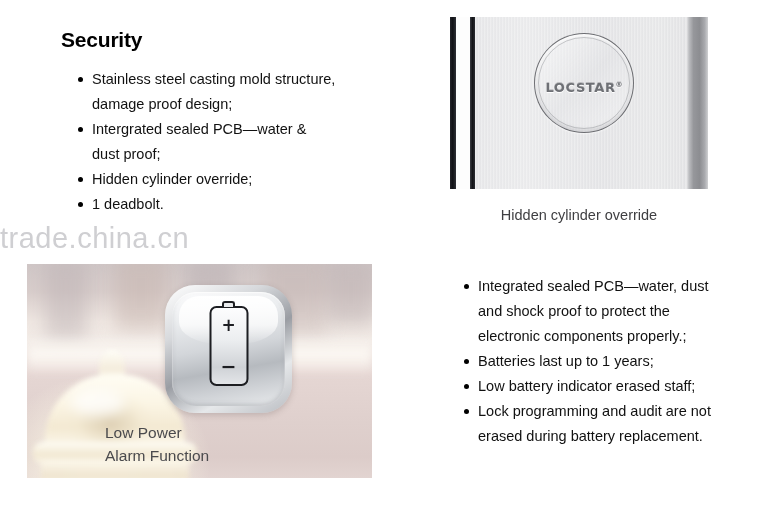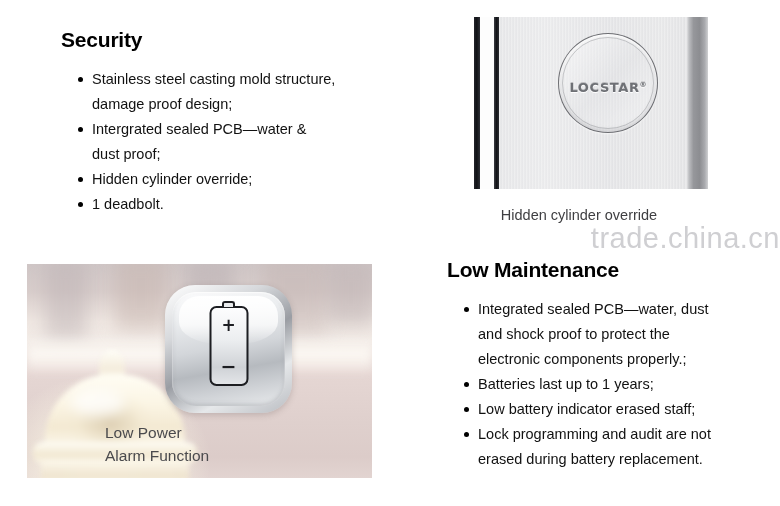--- a/index.html
+++ b/index.html
@@ -64,42 +64,41 @@
   #security-block { left: 61px; top: 28px; width: 340px; }
   
   #maintenance-block { left: 447px; top: 258px; width: 320px; }
 
   
   #watermark {
     position: absolute;
     left: 0;
     top: 222px;
     width: 780px;
-    text-align: right;
+    text-align: left;
     font-size: 29px;
     color: #cfcfd2;
     letter-spacing: 0.5px;
     font-weight: normal;
     user-select: none;
   }
 
   
   #steel-figure {
     position: absolute;
     left: 450px;
     top: 17px;
     width: 258px;
     height: 172px;
   }
   #steel-photo {
     position: absolute;
     inset: 0;
     overflow: hidden;
     background: #be185d;
-    margin-left: 24px;
   }
   
   .bar-a {
     position: absolute;
     left: 0px; top: 0; width: 6px; height: 100%;
     background: linear-gradient(90deg,#23242a 0%, #111216 45%, #2e3036 100%);
   }
   
   .bar-gap {
     position: absolute;
@@ -420,21 +419,20 @@
           <div class="battery-sign sign-minus">−</div>
         </div>
       </div>
     </div>
 
     <div id="bell-caption">Low Power
 Alarm Function</div>
   </div>
 
   <div class="text-block" id="maintenance-block">
-    <h2 class="heading">Low Maintenance</h2>
     <ul class="bullet-list">
       <li class="bullet-item">Integrated sealed PCB—water, dust
 and shock proof to protect the
 electronic components properly.;</li>
       <li class="bullet-item">Batteries last up to 1 years;</li>
       <li class="bullet-item">Low battery indicator erased staff;</li>
       <li class="bullet-item">Lock programming and audit are not
 erased during battery replacement.</li>
     </ul>
   </div>

